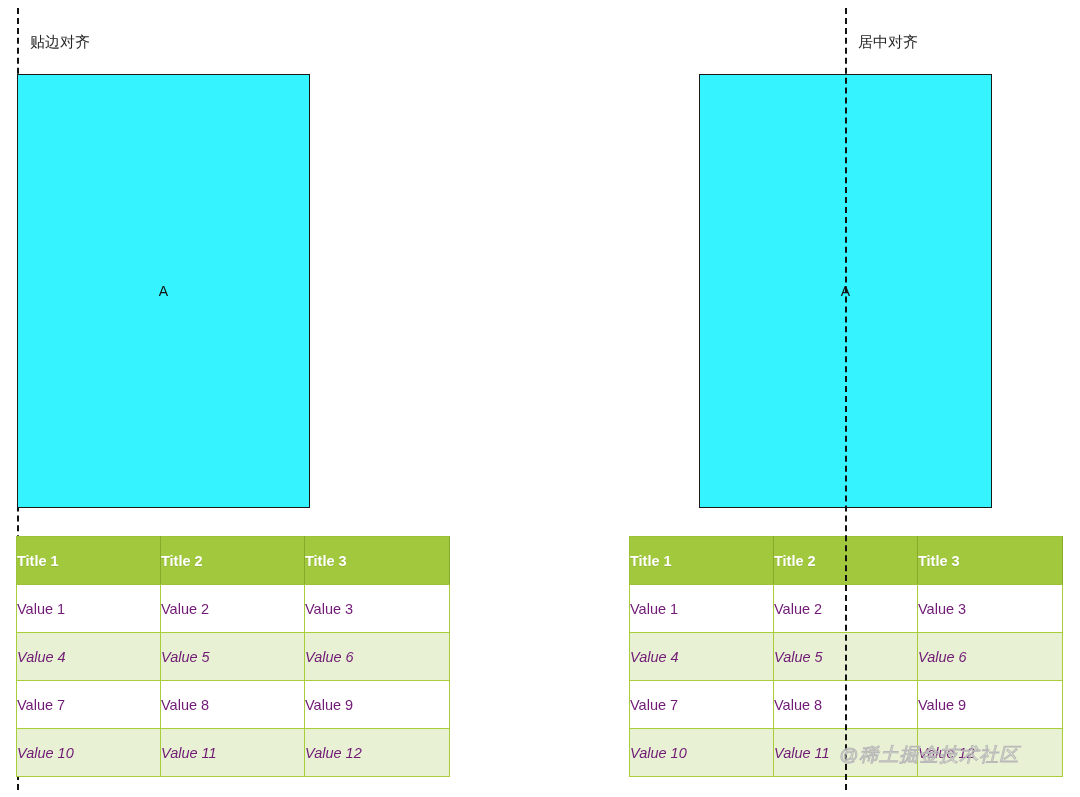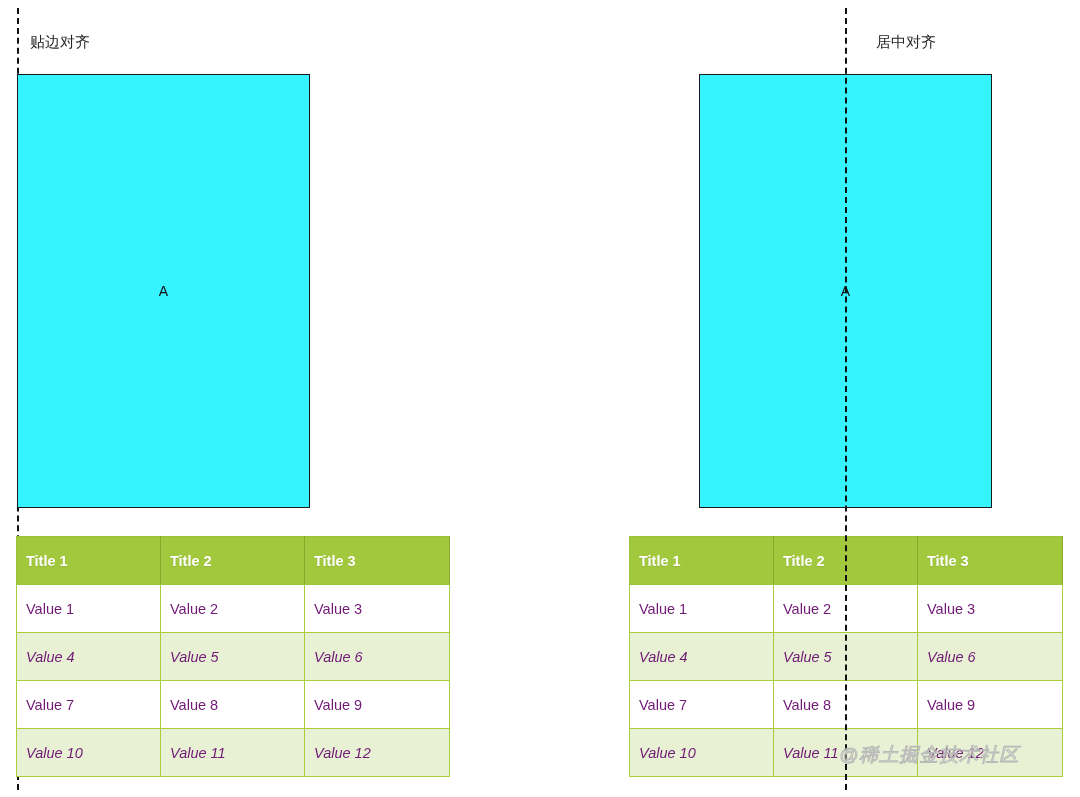--- a/index.html
+++ b/index.html
@@ -39,21 +39,21 @@
   
   .caption {
     position: absolute;
     top: 32px;
     font-size: 15px;
     line-height: 20px;
     color: #262626;
     white-space: nowrap;
   }
   #caption-left  { left: 30px; }
-  #caption-right { left: 336px; }
+  #caption-right { left: 318px; }
 
   
   .block {
     position: absolute;
     top: 74px;
     height: 434px;
     background: #36F4FF;
     border: 1px solid #1a1a1a;
     box-sizing: border-box;
   }
@@ -82,21 +82,21 @@
   #table-left  { left: 16px; }
   #table-right { left: 89px; }
 
   .data-table col.c1 { width: 144px; }
   .data-table col.c2 { width: 144px; }
   .data-table col.c3 { width: 145px; }
 
   .data-table th,
   .data-table td {
     height: 48px;
-    padding: 0 0 0 9px;
+    padding: 0 0 0 0;
     text-align: left;
     vertical-align: middle;
     border: 1px solid #aacd3a;
     box-sizing: border-box;
     white-space: nowrap;
   }
   .data-table thead th {
     background: #a2c93e;
     color: #ffffff;
     font-weight: bold;

